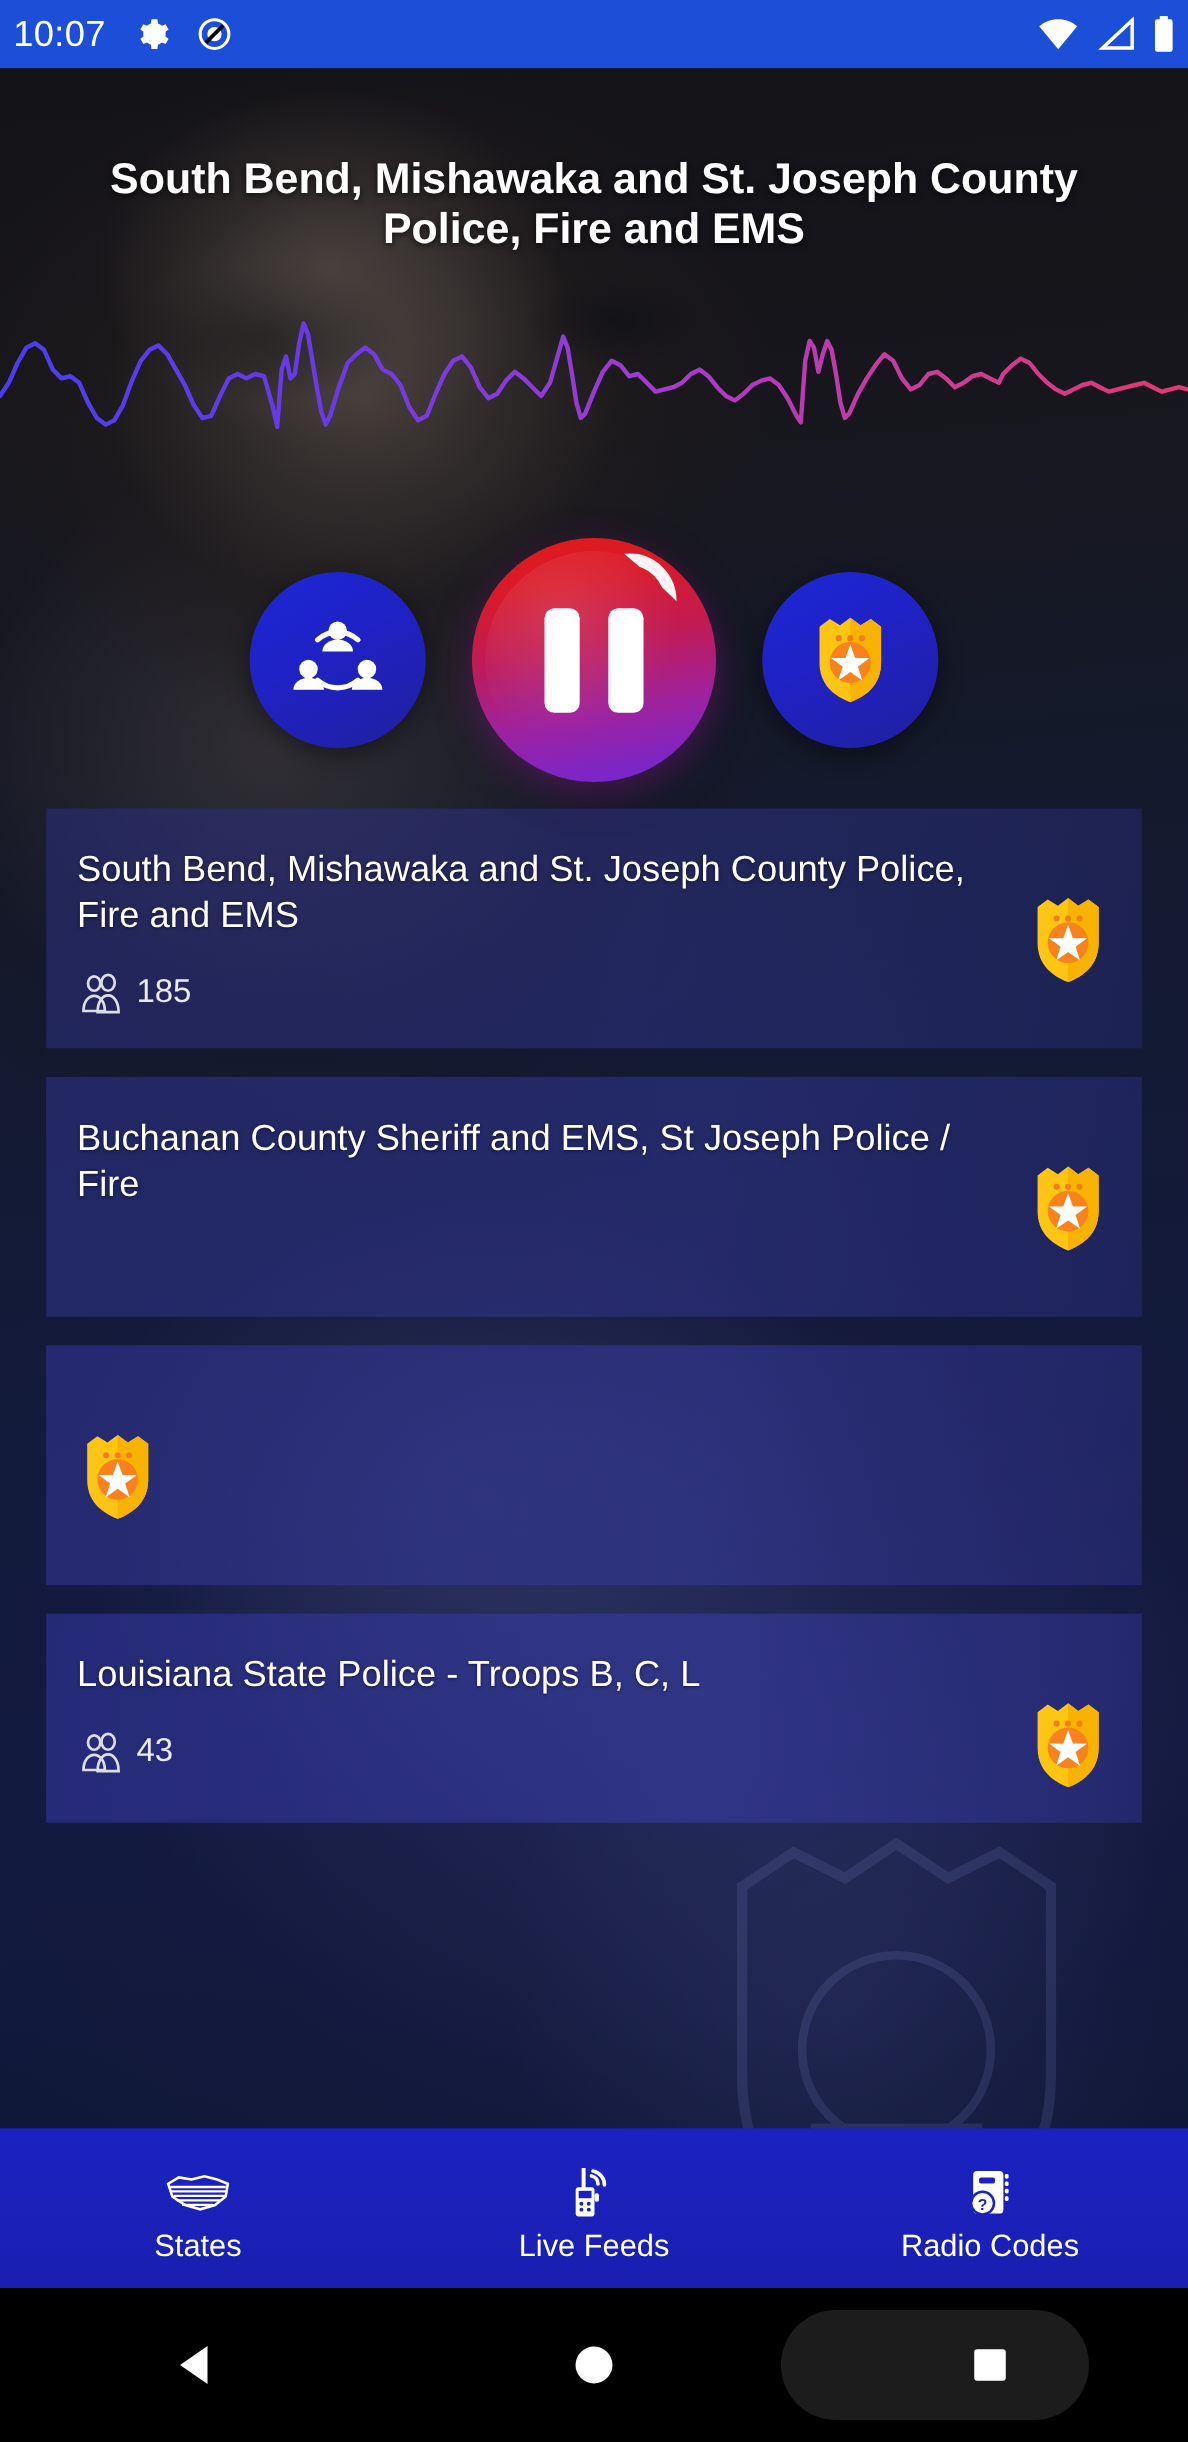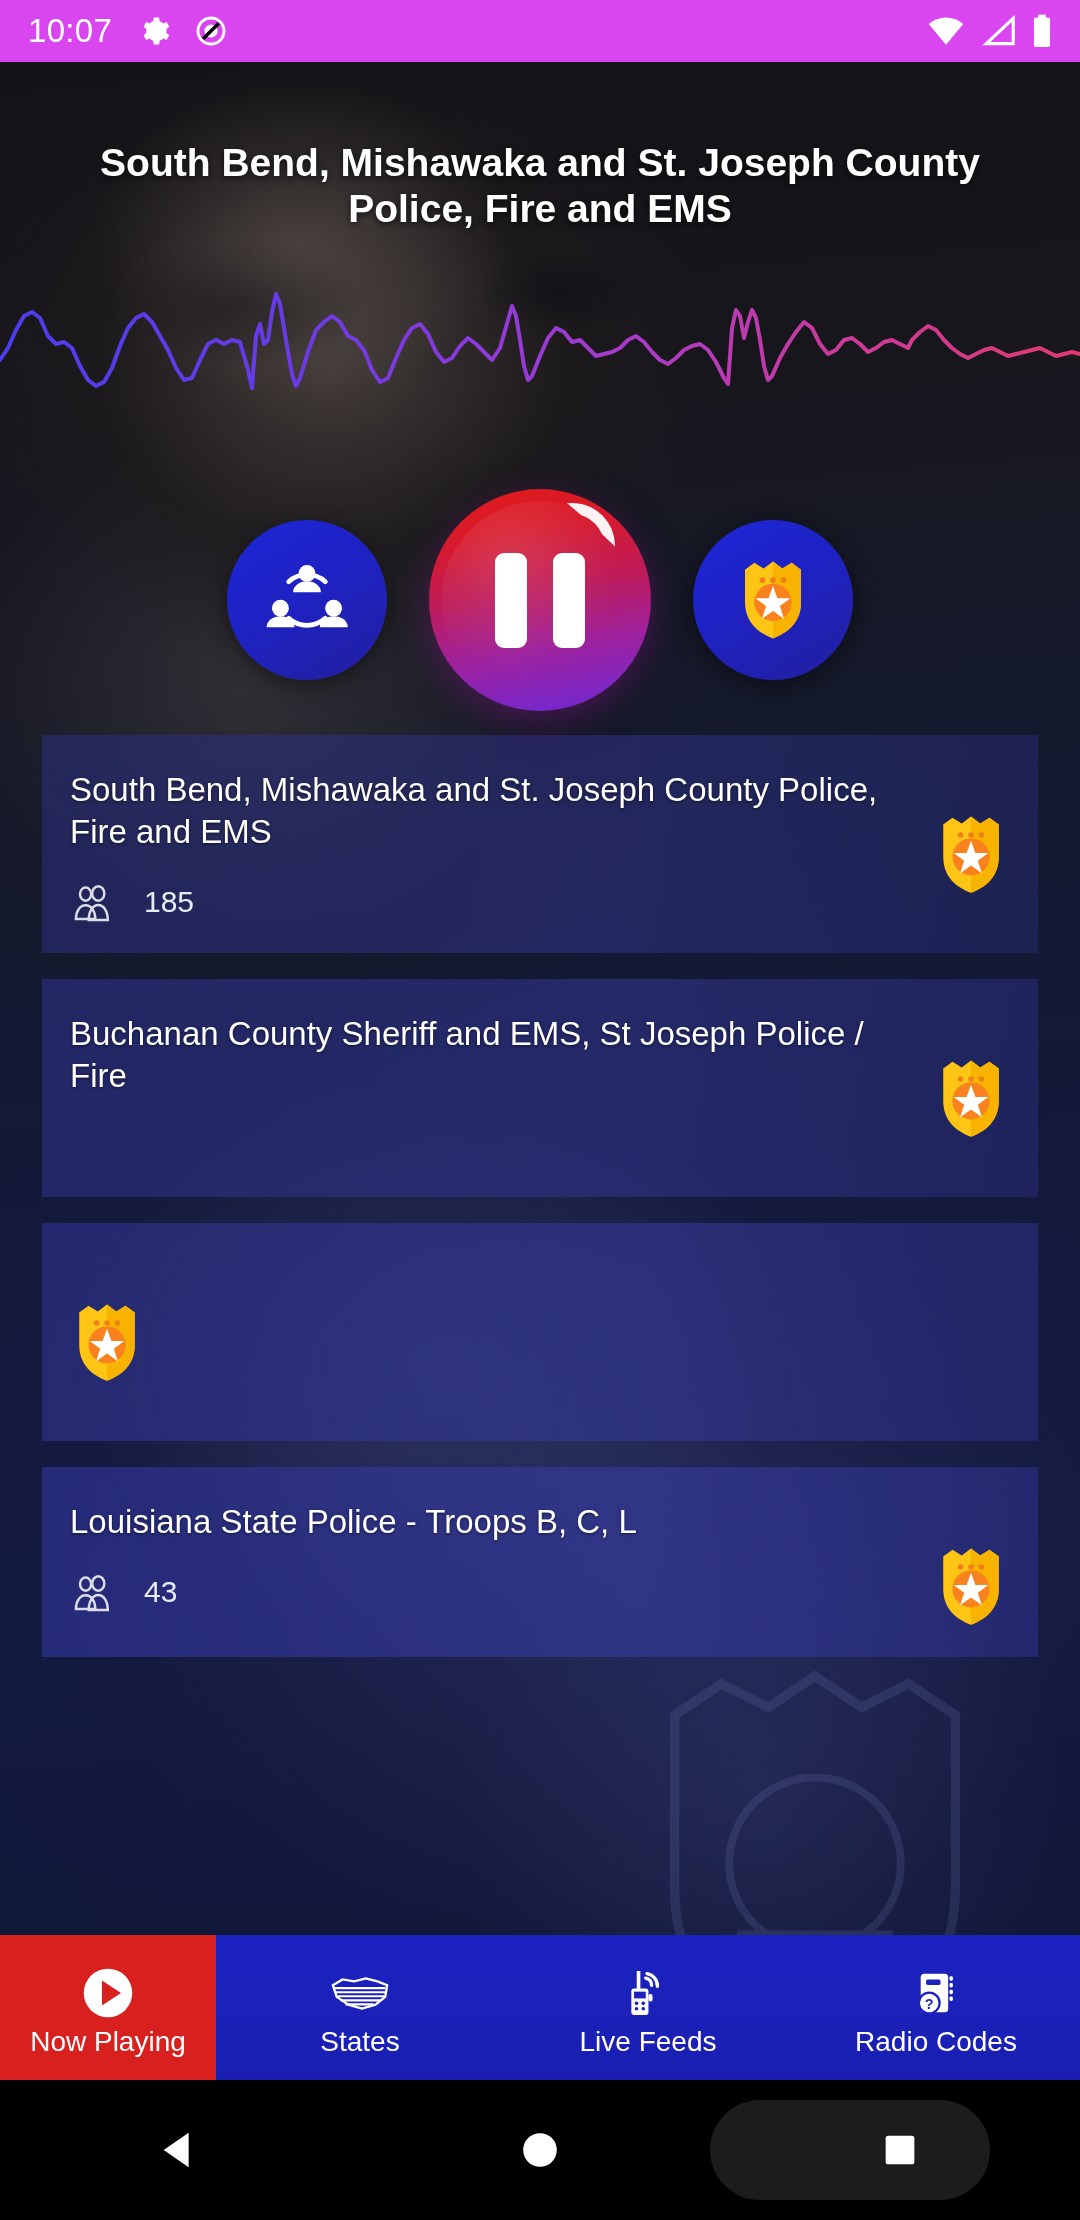--- a/index.html
+++ b/index.html
@@ -4,22 +4,22 @@
 <style>
   * { margin:0; padding:0; box-sizing:border-box; }
   html,body { width:1080px; height:2220px; overflow:hidden; background:#000; }
   body { font-family:"Liberation Sans", sans-serif; }
 
   #app { position:relative; width:1080px; height:2220px; overflow:hidden; background:#0a0a14; }
 
   
   .statusbar{
     position:absolute; top:0; left:0; width:1080px; height:62px;
-    background:#d946ef; display:flex; align-items:center; z-index:50;
-    padding:0 28px;
+    background:#1d4ed8; display:flex; align-items:center; z-index:50;
+    padding:0 12px;
   }
   .sb-time{ color:#fff; font-size:33px; letter-spacing:.3px; }
   .sb-left-icons{ display:flex; align-items:center; gap:22px; margin-left:26px; }
   .sb-spacer{ flex:1; }
   .sb-right-icons{ display:flex; align-items:center; gap:14px; }
 
   
   .bg-photo{
     position:absolute; top:62px; left:0; width:1080px; height:2158px;
     background:
@@ -102,21 +102,21 @@
     display:flex; align-items:flex-start; padding:34px 30px 0 28px;
   }
   .feed-row.r2{ background:linear-gradient(100deg, rgba(42,46,126,.66) 0%, rgba(48,52,140,.58) 60%, rgba(40,44,124,.52) 100%); }
   .feed-row.r3{ background:linear-gradient(100deg, rgba(44,48,134,.70) 0%, rgba(52,56,150,.62) 60%, rgba(42,46,130,.56) 100%); }
   .feed-row.r4{ background:linear-gradient(100deg, rgba(44,48,140,.74) 0%, rgba(54,58,156,.66) 60%, rgba(44,48,138,.6) 100%); min-height:190px; }
   .feed-main{ flex:1; padding-right:26px; }
   .feed-name{
     color:#fff; font-size:33px; line-height:1.28; font-weight:normal;
     text-shadow:0 1px 3px rgba(0,0,0,.55);
   }
-  .feed-meta{ display:flex; align-items:center; gap:28px; margin-top:26px; }
+  .feed-meta{ display:flex; align-items:center; gap:8px; margin-top:26px; }
   .feed-count{ color:#e9eaf3; font-size:30px; }
   .feed-badge{ flex:0 0 auto; width:74px; margin-top:44px; }
 
   
   .bottomnav{
     position:absolute; bottom:140px; left:0; width:1080px; height:145px;
     display:flex; z-index:40; background:#1a1fb0;
   }
   .nav-item{
     flex:1; display:flex; flex-direction:column; align-items:center; justify-content:center;
@@ -304,29 +304,20 @@
           <circle cx="41" cy="19" r="2.4" fill="#f07f1a"></circle>
         <circle cx="32" cy="38" r="16" fill="#f9821e"></circle>
         <path d="M32 24 L35.8 34.5 L47 34.5 L37.9 41.2 L41.4 52 L32 45.4 L22.6 52 L26.1 41.2 L17 34.5 L28.2 34.5 Z" fill="#fff"></path>
       </svg>
     </div>
 
   </div>
 
   <div class="bottomnav">
 
-    <div class="nav-item active">
-      <div class="nav-icon">
-        <svg width="56" height="56" viewBox="0 0 24 24">
-          <circle cx="12" cy="12" r="10.4" fill="#fff"></circle>
-          <path d="M9.4 6.6 L17.6 12 L9.4 17.4 Z" fill="#d8201f"></path>
-        </svg>
-      </div>
-      <div class="nav-label">Now Playing</div>
-    </div>
 
     <div class="nav-item">
       <div class="nav-icon">
         <svg width="62" height="44" viewBox="0 0 32 20">
           <path d="M2 6 L7 3 L13 4 L19 2.5 L25 4 L30 6 L29 12 L24 16 L17 18 L10 16 L4 12 Z" fill="none" stroke="#fff" stroke-width="1.2"></path>
           <path d="M3 7.5 H29 M3.5 9.6 H29.4 M4.5 11.7 H28.6 M6 13.8 H26.4 M8.5 15.9 H23" stroke="#fff" stroke-width="1.1"></path>
         </svg>
       </div>
       <div class="nav-label">States</div>
     </div>

